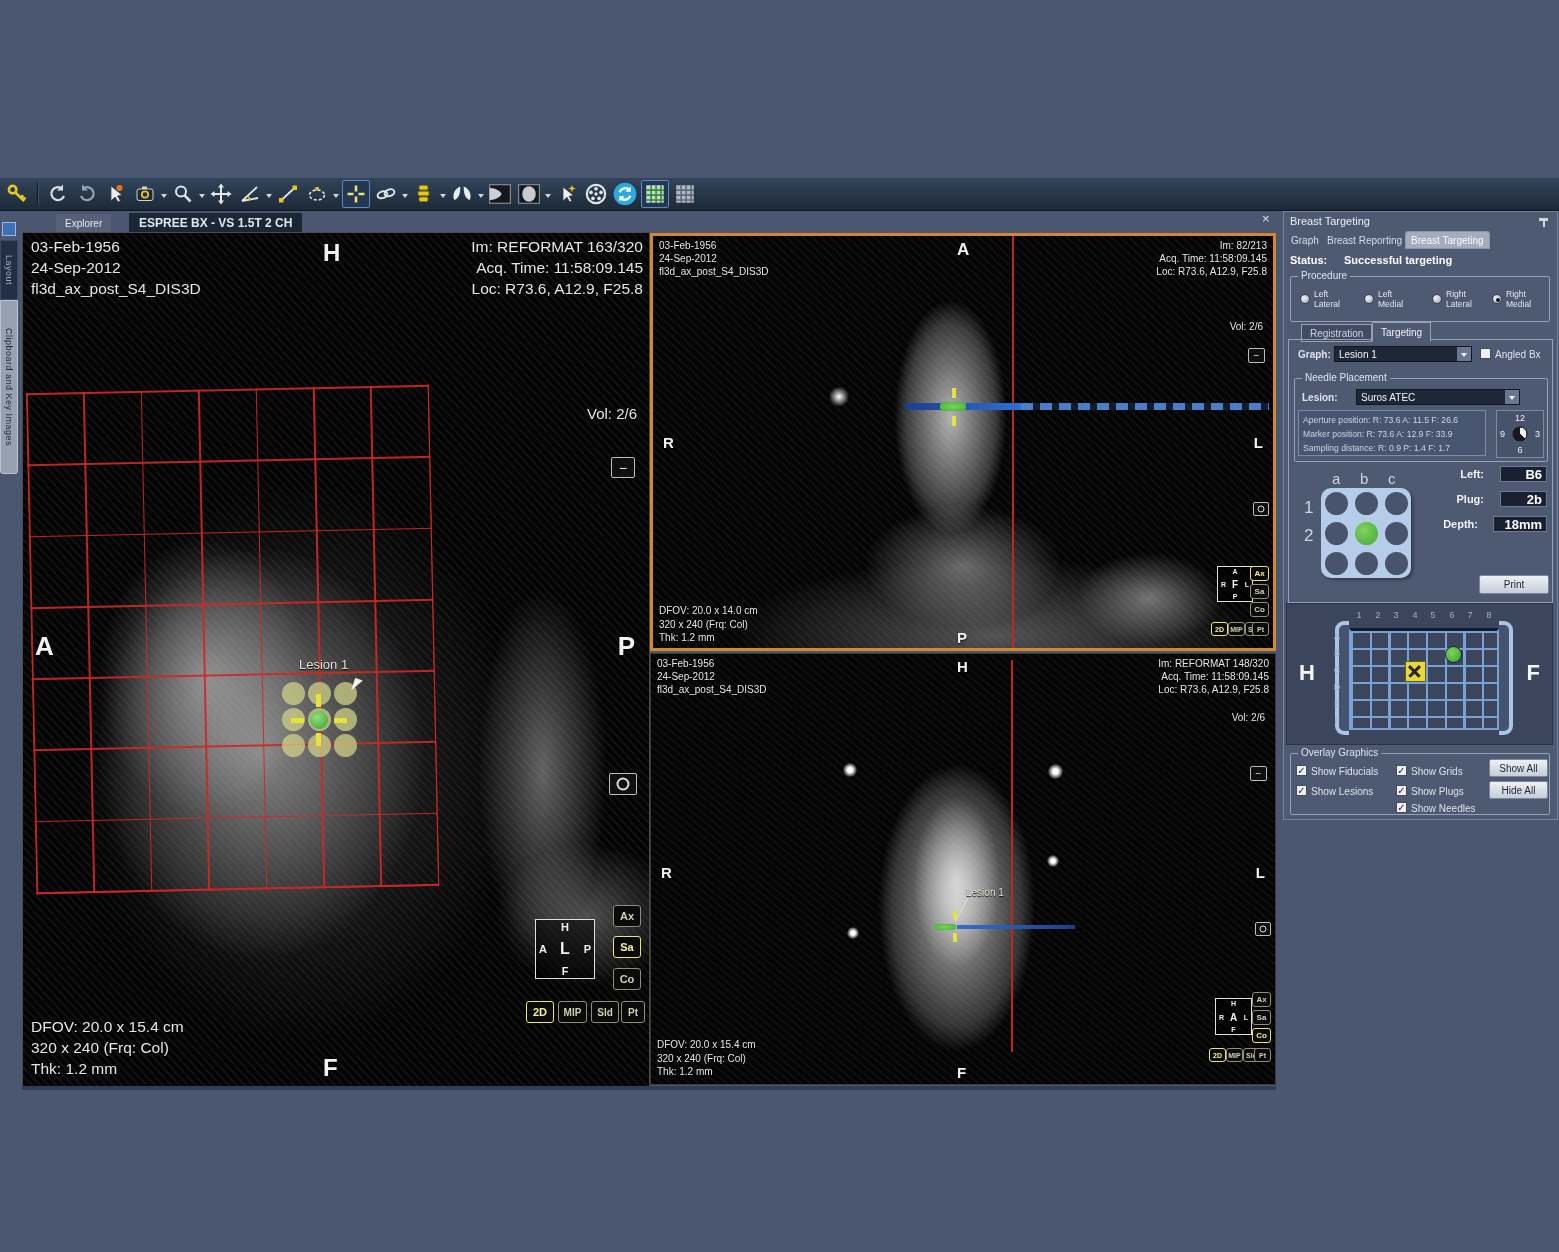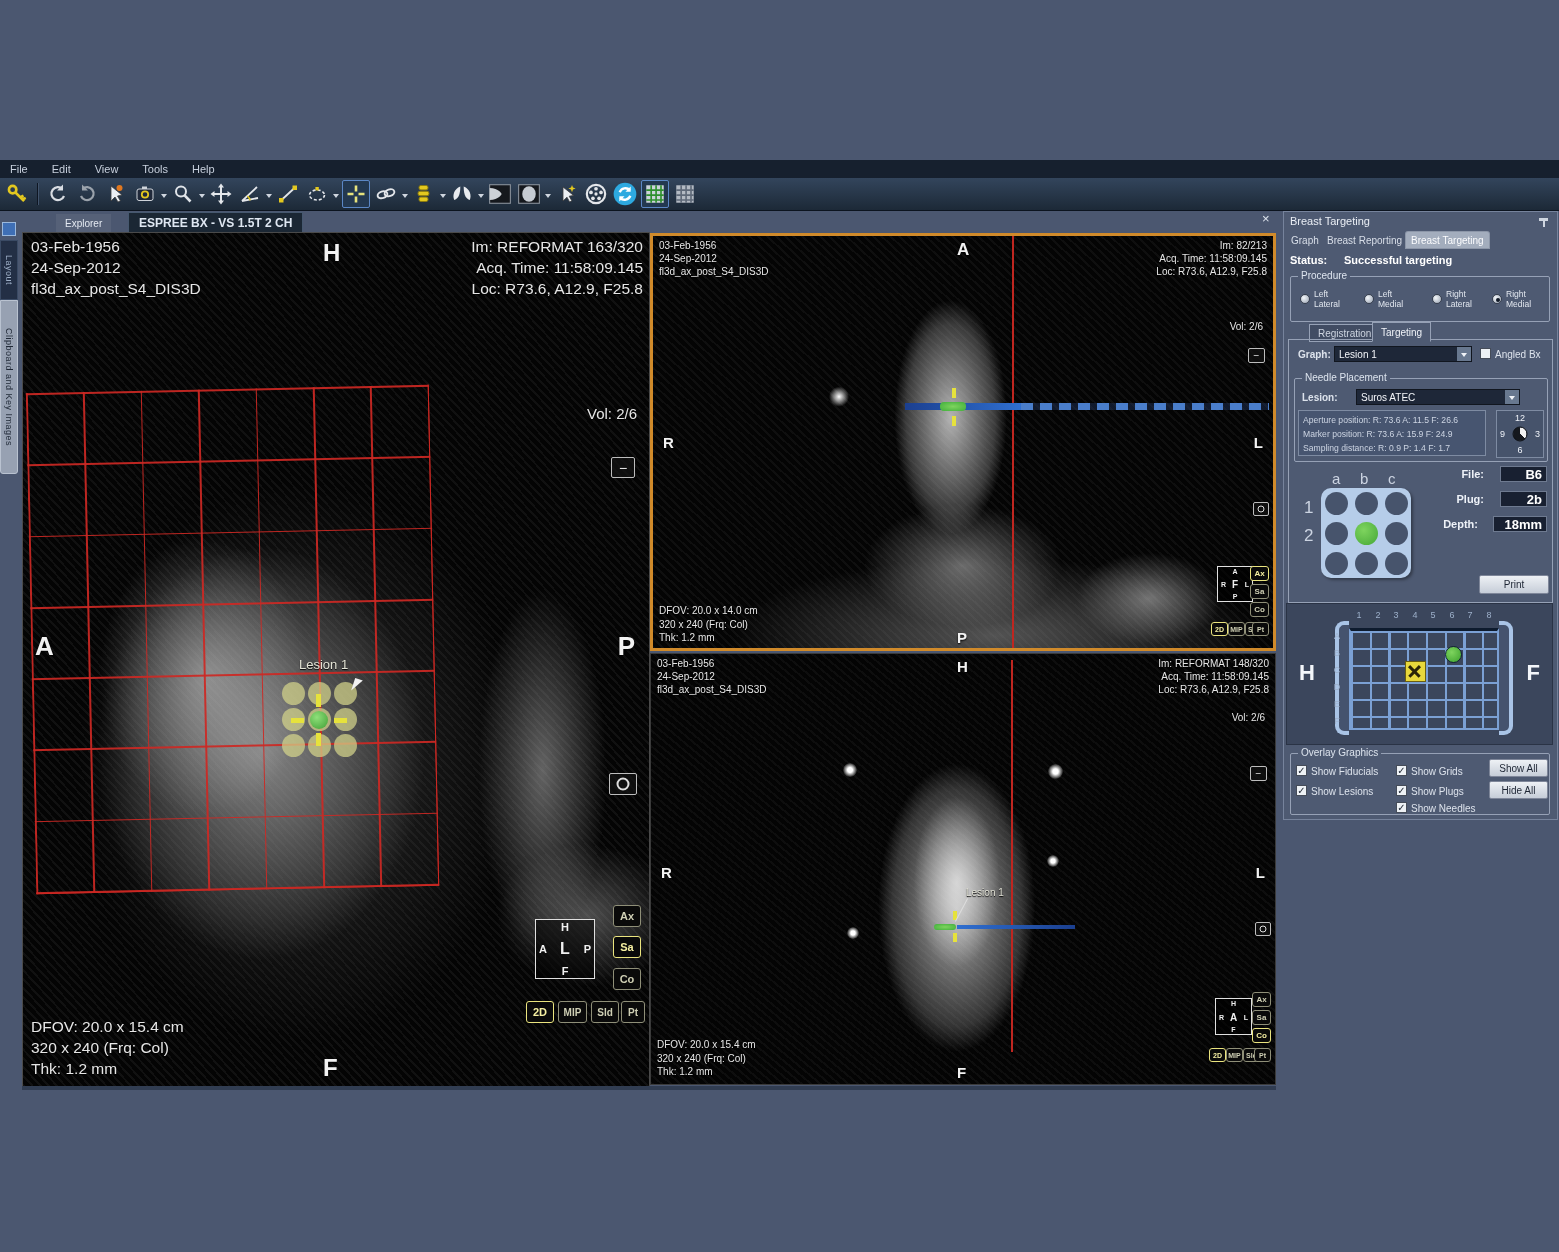--- a/index.html
+++ b/index.html
@@ -122,27 +122,20 @@
   .gx i{position:absolute;left:1px;top:8px;width:15px;height:2.6px;background:#2a2408}
   .gx i.a{transform:rotate(45deg)} .gx i.b{transform:rotate(-45deg)}
   .closex{position:absolute;left:1262px;top:212px;color:#dfe5ee;font-size:13px;line-height:13px}
   .bstrip{position:absolute;left:22px;top:1086px;width:1254px;height:4px;background:#313d52}
 </style>
 </head>
 <body>
 
 <div id="root">
 
-  <div class="menubar">
-    <span>File</span>
-    <span>Edit</span>
-    <span>View</span>
-    <span>Tools</span>
-    <span>Help</span>
-  </div>
 
   <div class="toolbar">
     <span class="ti">
         <svg width="24" height="24" viewBox="0 0 22 22">
           <g fill="none" stroke="#e3c81f" stroke-width="2.4">
             <circle cx="7" cy="7" r="3.4"></circle>
             <path d="M9.6 9.6 L17.5 17.5 M14 14 l3 -1.4 M16 16 l3 -1.4"></path>
           </g>
         </svg>
       </span>
@@ -499,42 +492,42 @@
     <div class="rlbl" style="left:162px;top:77px">
       <div>Right</div>
         <div>Lateral</div>
     </div>
     <span class="radio sel" style="left:208px;top:82px"></span>
     <div class="rlbl" style="left:222px;top:77px">
       <div>Right</div>
         <div>Medial</div>
     </div>
 
-    <div class="stab off" style="left:25px">Registration</div>
+    <div class="stab off" style="left:17px">Registration</div>
     <div class="stab on" style="left:88px">Targeting</div>
     <div class="sbox"></div>
 
     <div class="pt" style="left:14px;top:137px;font-size:10px;font-weight:bold;z-index:4">Graph:</div>
     <div class="combo" style="left:50px;top:134px;width:138px;height:16px">
       <span>Lesion 1</span>
         <span class="dd"></span>
     </div>
     <span class="cbx" style="left:196px;top:136px"></span>
     <div class="pt" style="left:211px;top:137px;z-index:4">Angled Bx</div>
 
     <div class="fs" style="left:10px;top:166px;width:252px;height:82px;z-index:2"></div>
     <div class="leg" style="left:18px;top:160px;z-index:4">Needle Placement</div>
     <div class="pt" style="left:18px;top:180px;font-size:10px;font-weight:bold;z-index:4">Lesion:</div>
     <div class="combo" style="left:72px;top:177px;width:164px;height:16px">
       <span>Suros ATEC</span>
         <span class="dd"></span>
     </div>
     <div class="infobox" style="left:14px;top:198px;width:188px;height:46px">
       <div>Aperture position: R: 73.6 A: 11.5 F: 26.6</div>
-      <div>Marker position: R: 73.6 A: 15.9 F: 24.9</div>
+      <div>Marker position: R: 73.6 A: 12.9 F: 33.9</div>
       <div>Sampling distance: R: 0.9 P: 1.4 F: 1.7</div>
     </div>
     <div class="clock" style="left:212px;top:198px;width:46px;height:46px">
       <span style="left:50%;top:2px;transform:translateX(-50%)">12</span>
       <span style="right:3px;top:50%;transform:translateY(-50%)">3</span>
       <span style="left:50%;bottom:2px;transform:translateX(-50%)">6</span>
       <span style="left:3px;top:50%;transform:translateY(-50%)">9</span>
       <span class="ccirc"></span>
     </div>
 
@@ -549,21 +542,21 @@
         <span class="hole"></span>
         <span class="hole"></span>
       <span class="hole"></span>
         <span class="hole green"></span>
         <span class="hole"></span>
       <span class="hole"></span>
         <span class="hole"></span>
         <span class="hole"></span>
     </div>
 
-    <div class="flabel" style="left:152px;top:256px;width:48px">File:</div>
+    <div class="flabel" style="left:152px;top:256px;width:48px">Left:</div>
     <div class="vfield" style="left:216px;top:254px;width:47px;height:16px">B6</div>
     <div class="flabel" style="left:152px;top:281px;width:48px">Plug:</div>
     <div class="vfield" style="left:216px;top:279px;width:47px;height:16px">2b</div>
     <div class="flabel" style="left:136px;top:306px;width:58px">Depth:</div>
     <div class="vfield" style="left:209px;top:304px;width:54px;height:16px">18mm</div>
     <div class="btn" style="left:195px;top:363px;width:68px;height:17px">Print</div>
 
     <div class="diag">
       <div class="bigl" style="left:12px;top:56px">H</div>
       <div class="bigl" style="right:12px;top:56px">F</div>

